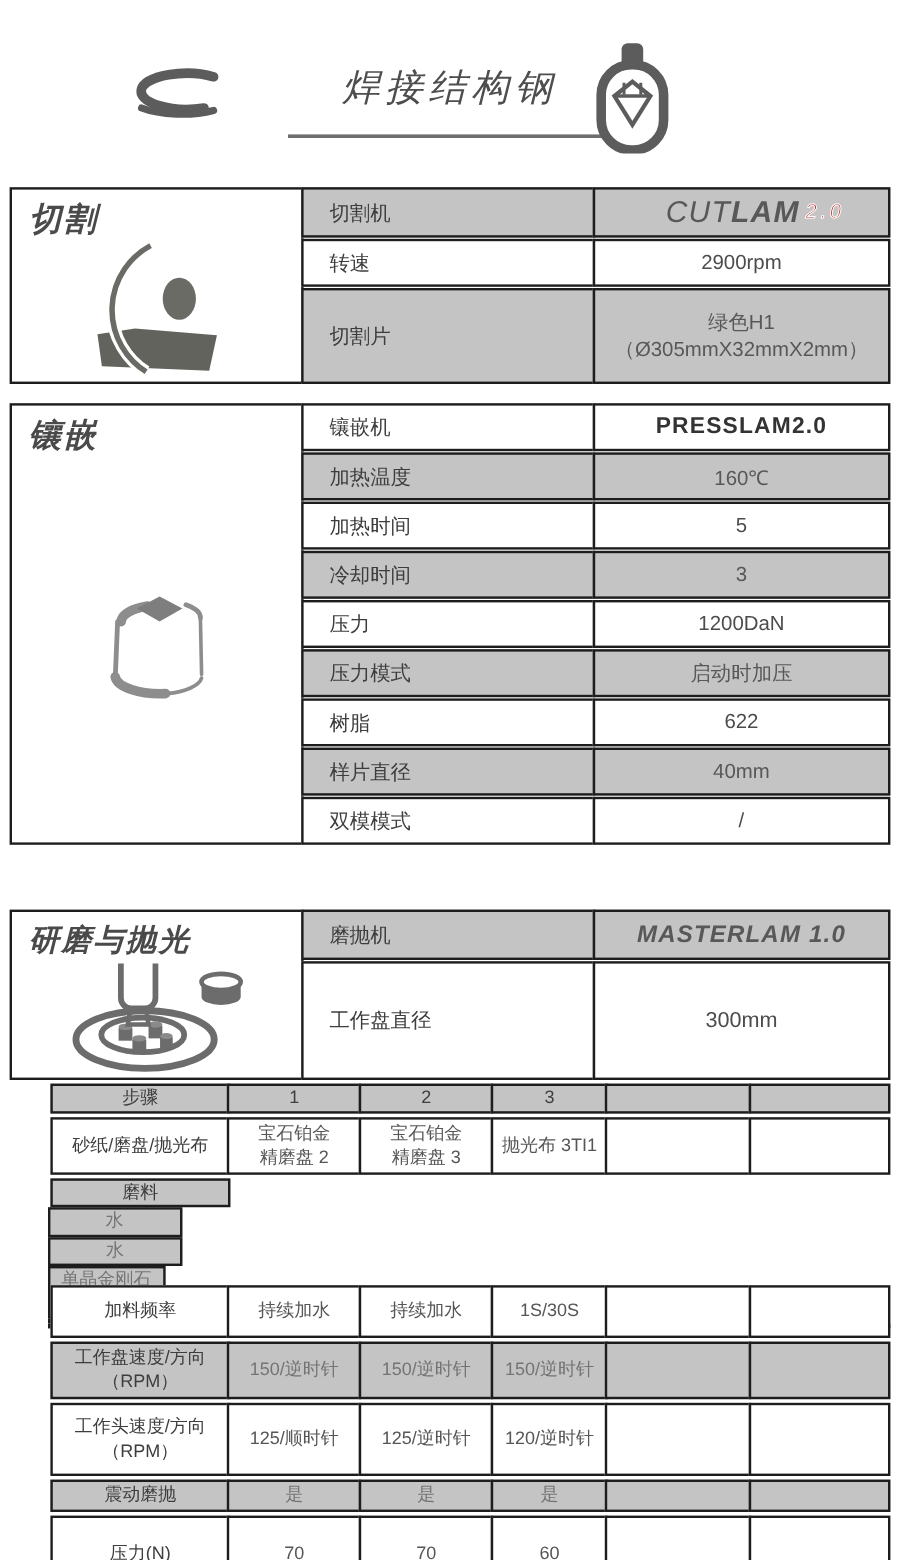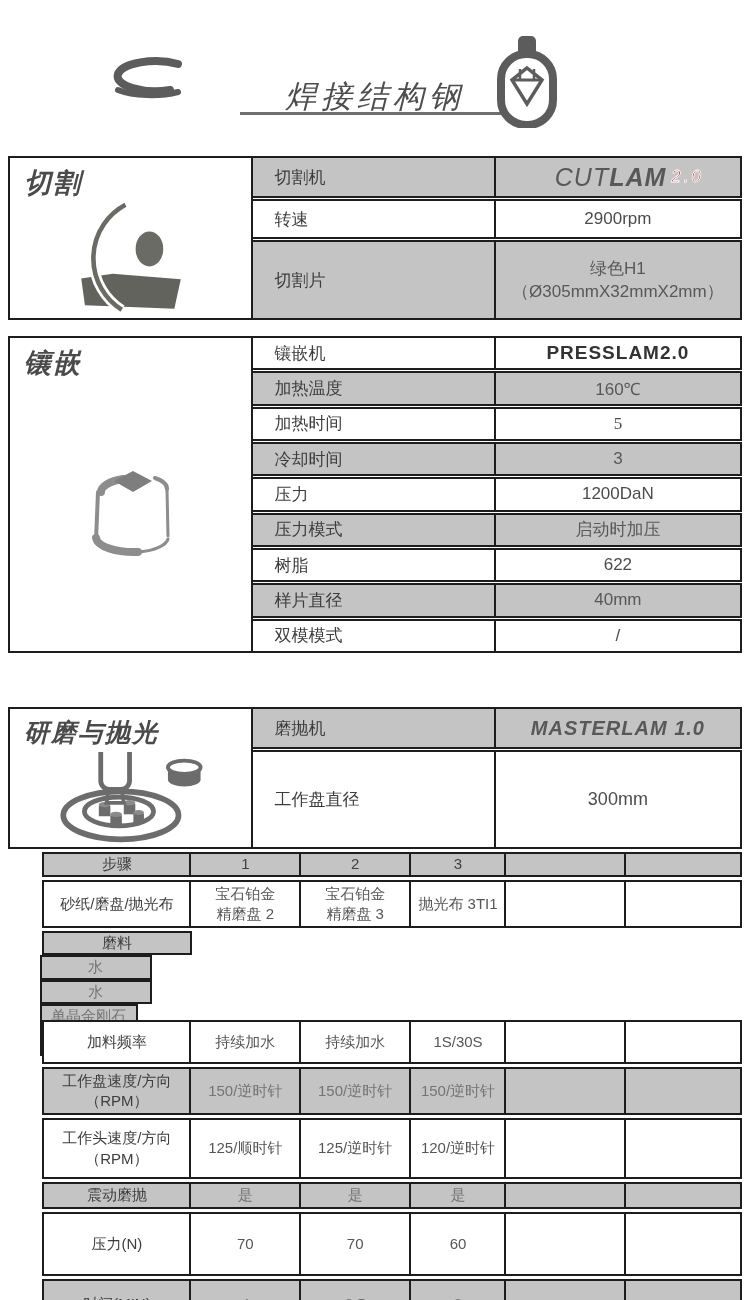--- a/index.html
+++ b/index.html
@@ -4,21 +4,21 @@
 <style>
   * { box-sizing: border-box; }
   html,body { margin:0; padding:0; }
   body {
     width:750px; height:1300px; background:#ffffff; overflow:hidden;
     font-family:"Liberation Sans", sans-serif; color:#3f3f3f;
   }
   
   .hdr { position:relative; height:156px; }
   .hdr-title {
-    position:absolute; left:0; right:0; top:76px; text-align:center;
+    position:absolute; left:0; right:0; top:52px; text-align:center;
     font-size:31px; font-style:italic; font-weight:500; letter-spacing:5px; color:#4e4e4e;
   }
   .hdr-underline {
     position:absolute; left:240px; top:112px; width:268px; height:3px; background:#6f6f6f;
   }
   .hdr-icon-left  { position:absolute; left:100px; top:50px; }
   .hdr-icon-right { position:absolute; left:492px; top:34px; }
   
   .sect { margin:0 8px; }
   .tbl { display:flex; }
@@ -121,21 +121,21 @@
       <div class="trow" style="flex:1;">
         <div class="tcell tlabel gray">切割片</div>
         <div class="tcell tvalue gray">绿色H1
 （Ø305mmX32mmX2mm）</div>
       </div>
     </div>
   </div>
 </div>
 
 <div class="sect" style="margin-bottom:54px;">
-  <div class="tbl" style="height:317px;">
+  <div class="tbl" style="height:368px;">
     <div class="iconcell">
       <div class="sect-title">镶嵌</div>
       <div class="iconwrap">
         <svg width="120" height="120" viewBox="0 0 120 120">
           <path d="M30,36 a34,14 0 0 1 22,-13" fill="none" stroke="#8d8d8d" stroke-width="8" stroke-linecap="round"></path>
           <path d="M84,22 a34,14 0 0 1 12,11" fill="none" stroke="#8d8d8d" stroke-width="4" stroke-linecap="round"></path>
           <polygon points="62,15 81,25 62,36 43,25" fill="#7e7e7e"></polygon>
           <path d="M27,36 L25,84" stroke="#8d8d8d" stroke-width="4" stroke-linecap="round"></path>
           <path d="M96,33 L97,80" stroke="#8d8d8d" stroke-width="3" stroke-linecap="round"></path>
           <path d="M25,82 a38,15 0 0 0 42,14" fill="none" stroke="#8d8d8d" stroke-width="8" stroke-linecap="round"></path>
@@ -145,21 +145,21 @@
     </div>
     <div class="rows">
       <div class="trow" style="flex:1;">
         <div class="tcell tlabel white">镶嵌机</div>
         <div class="tcell tvalue white brand-press">PRESSLAM2.0</div>
       </div>
       <div class="trow" style="flex:1;">
         <div class="tcell tlabel gray">加热温度</div>
         <div class="tcell tvalue gray">160℃</div>
       </div>
-      <div class="trow" style="flex:1;font-family:Liberation Serif, serif;">
+      <div class="trow" style="flex:1;">
         <div class="tcell tlabel white">加热时间</div>
         <div class="tcell tvalue white">5</div>
       </div>
       <div class="trow" style="flex:1;">
         <div class="tcell tlabel gray">冷却时间</div>
         <div class="tcell tvalue gray">3</div>
       </div>
       <div class="trow" style="flex:1;">
         <div class="tcell tlabel white">压力</div>
         <div class="tcell tvalue white">1200DaN</div>

